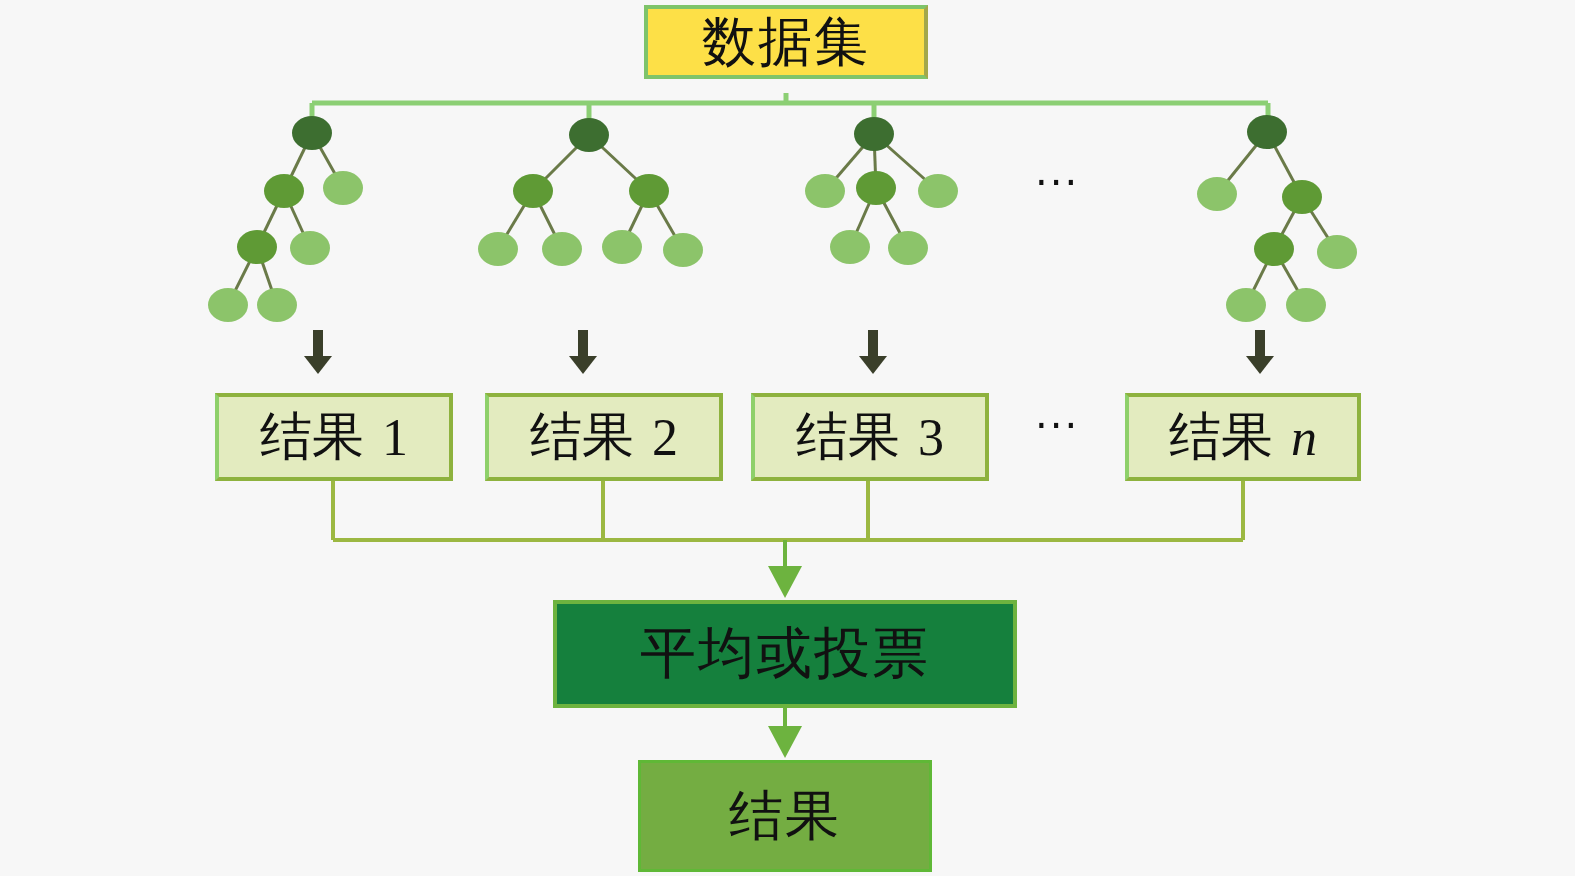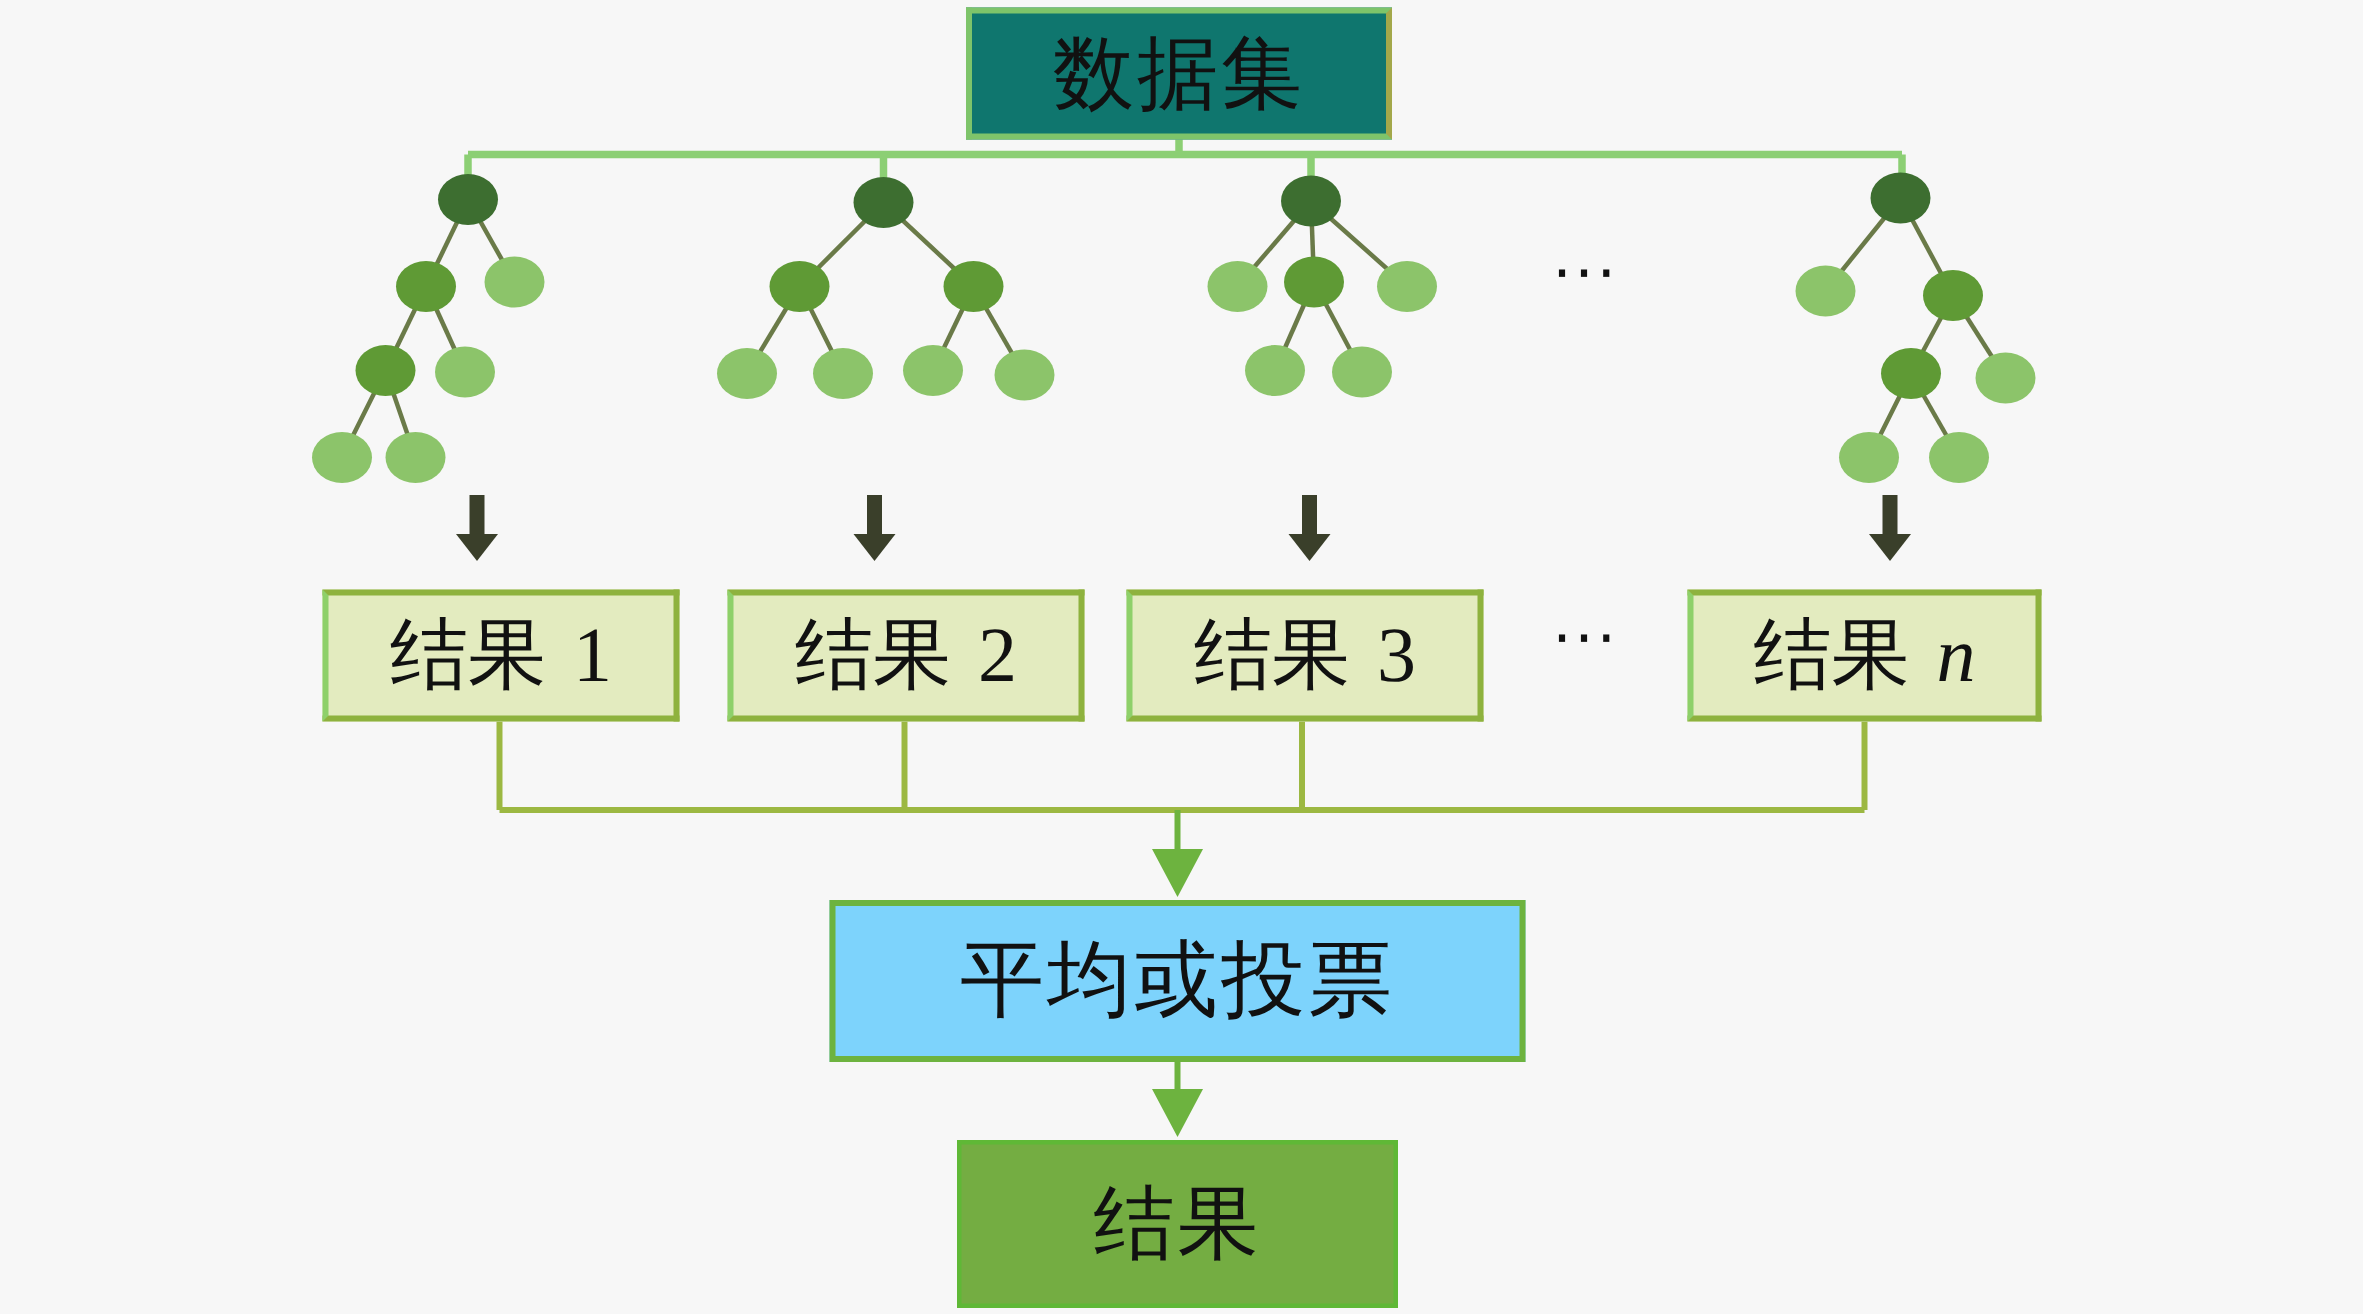--- a/index.html
+++ b/index.html
@@ -12,43 +12,43 @@
     }
     #diagram { position: absolute; left: 0; top: 0; }
     .box {
       position: absolute;
       box-sizing: border-box;
       display: flex; align-items: center; justify-content: center;
       color: #111;
       font-family: "DejaVu Serif", "Liberation Serif", serif;
     }
     .box-dataset {
-      left: 644px; top: 5px; width: 284px; height: 88px;
-      background: #0f766e;
+      left: 644px; top: 5px; width: 284px; height: 74px;
+      background: #fde047;
       border: 4px solid #7ec46a;
       border-right-color: #a3a84a;
       font-size: 54px;
       letter-spacing: 2px;
     }
     .box-result {
       top: 393px; height: 88px;
       background: #e3ebbf;
       border: 4px solid #8eb23e;
       border-left-color: #8ed06a;
       font-size: 52px;
     }
     .box-result .num { margin-left: 18px; font-family: "Liberation Serif", serif; }
     .box-result .num.italic { font-style: italic; }
     .r1 { left: 215px; width: 238px; }
     .r2 { left: 485px; width: 238px; }
     .r3 { left: 751px; width: 238px; }
     .rn { left: 1125px; width: 236px; }
     .box-aggregate {
       left: 553px; top: 600px; width: 464px; height: 108px;
-      background: #7dd3fc;
+      background: #15803d;
       border: 4px solid #6db33f;
       font-size: 56px;
       letter-spacing: 2px;
     }
     .box-final {
       left: 638px; top: 760px; width: 294px; height: 112px;
       background: #74ad42;
       border: 3px solid #5fb836;
       font-size: 54px;
       letter-spacing: 2px;

